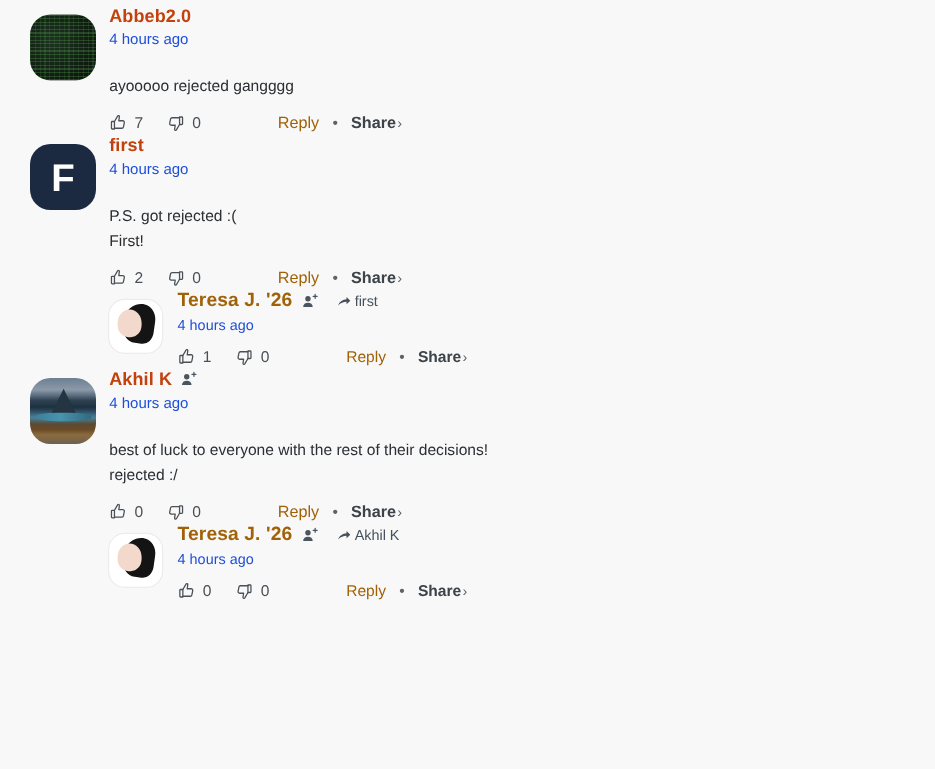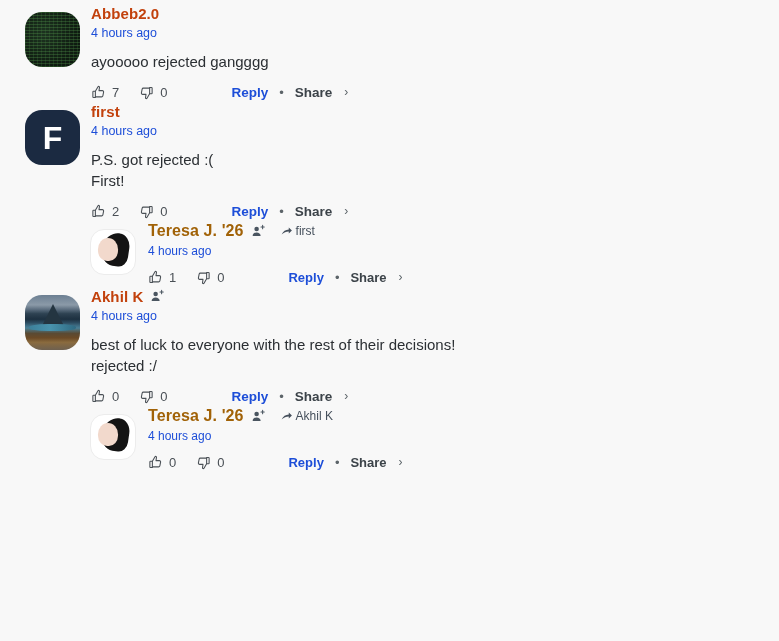--- a/index.html
+++ b/index.html
@@ -85,34 +85,34 @@
   .comment.reply .username {
     font-size: 16px; font-weight: 700; color: #a16207; letter-spacing: .1px;
   }
   .person-add-icon { display: inline-flex; align-items: center; margin-left: 1px; }
   .reply-to { display: inline-flex; align-items: center; gap: 3px; margin-left: 8px; }
   .reply-to .rt-label { font-size: 12px; color: #46505c; }
 
   .timestamp { font-size: 12.5px; color: #1d4ed8; margin-top: 5px; }
   .comment.reply .timestamp { font-size: 12px; }
 
-  .text { margin-top: 11px; color: #2b2f33; font-size: 15px; line-height: 21px; }
+  .text { margin-top: 21px; color: #2b2f33; font-size: 13px; line-height: 21px; }
   .comment.reply .text { font-size: 14.5px; line-height: 20px; margin-top: 10px; }
   .text .line { white-space: pre-wrap; }
 
   .actions {
     display: flex; align-items: center; margin-top: 13px;
     color: #4a5056; font-size: 13.5px;
   }
   .comment.reply .actions { font-size: 13px; margin-top: 12px; }
   .vote { display: inline-flex; align-items: center; gap: 6px; margin-right: 20px; }
   .vote .count { font-size: 13px; color: #4a5056; }
-  .act-btn { font-weight: 700; color: #1d4ed8; margin-right: 11px; padding-left: 44px; }
+  .act-btn { font-weight: 400; color: #a16207; margin-right: 11px; padding-left: 44px; }
   .dot { color: #5c6469; margin-right: 11px; font-size: 13px; }
-  .share { font-weight: 700; color: #3c4349; display: inline-flex; align-items: flex-start; gap: 12px; }
+  .share { font-weight: 700; color: #3c4349; display: inline-flex; align-items: center; gap: 1px; }
   .share .chev { font-weight: 400; font-size: 12px; color: #5c6469; }
 
   svg { display: block; }
 </style>
 </head>
 <body>
 
 <div class="thread" id="thread">
     <div class="comment top-level">
       <div class="avatar av-matrix"></div>

